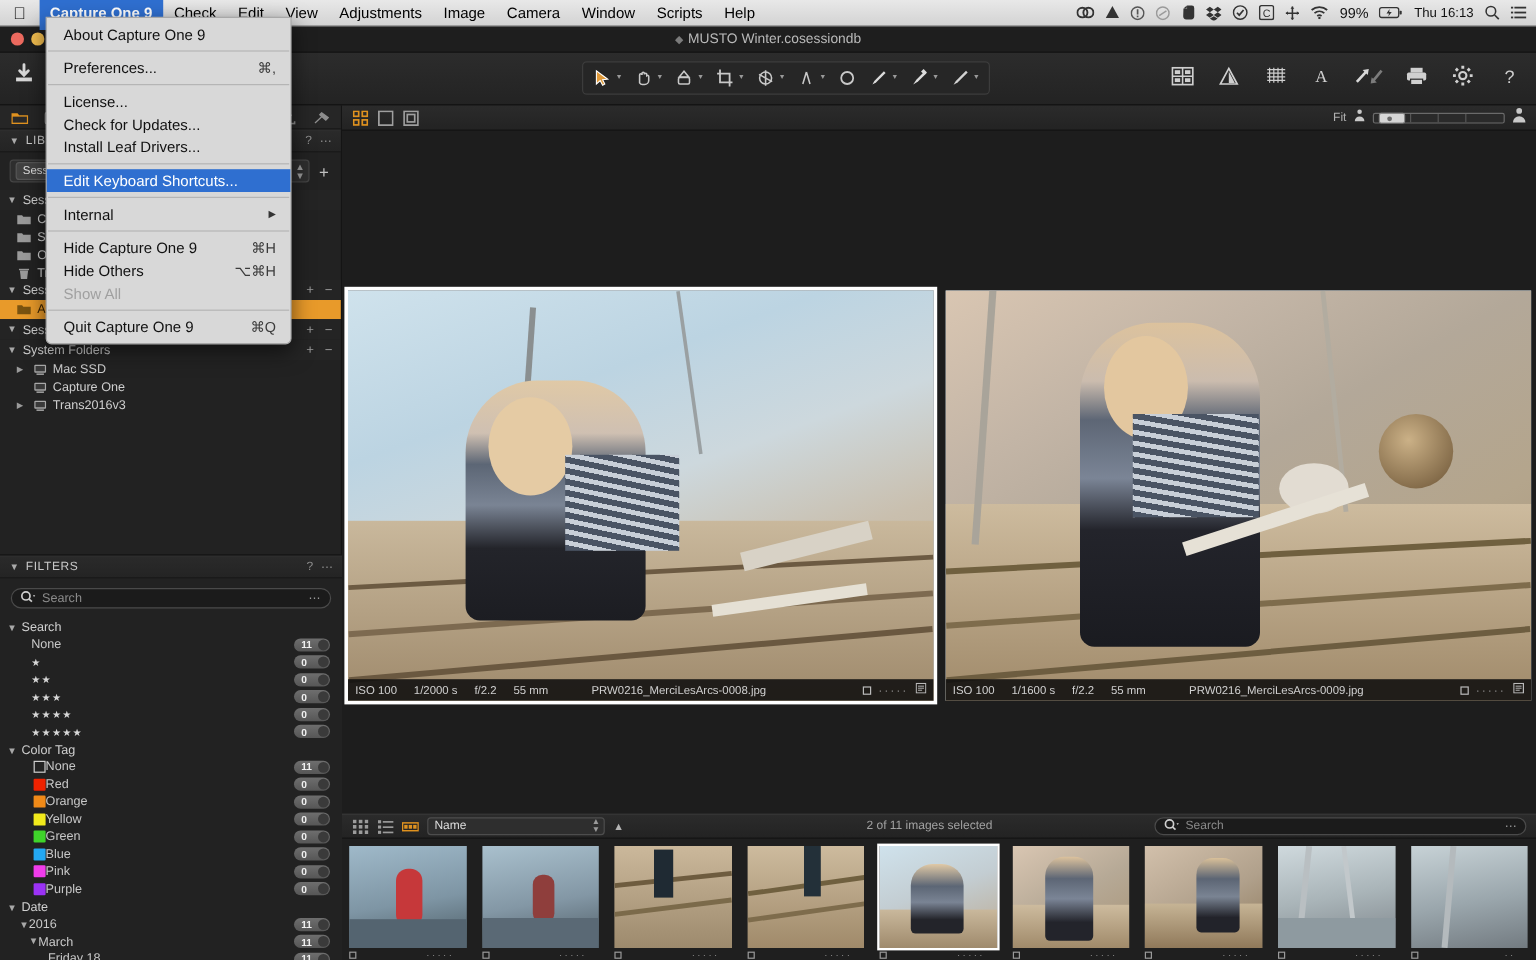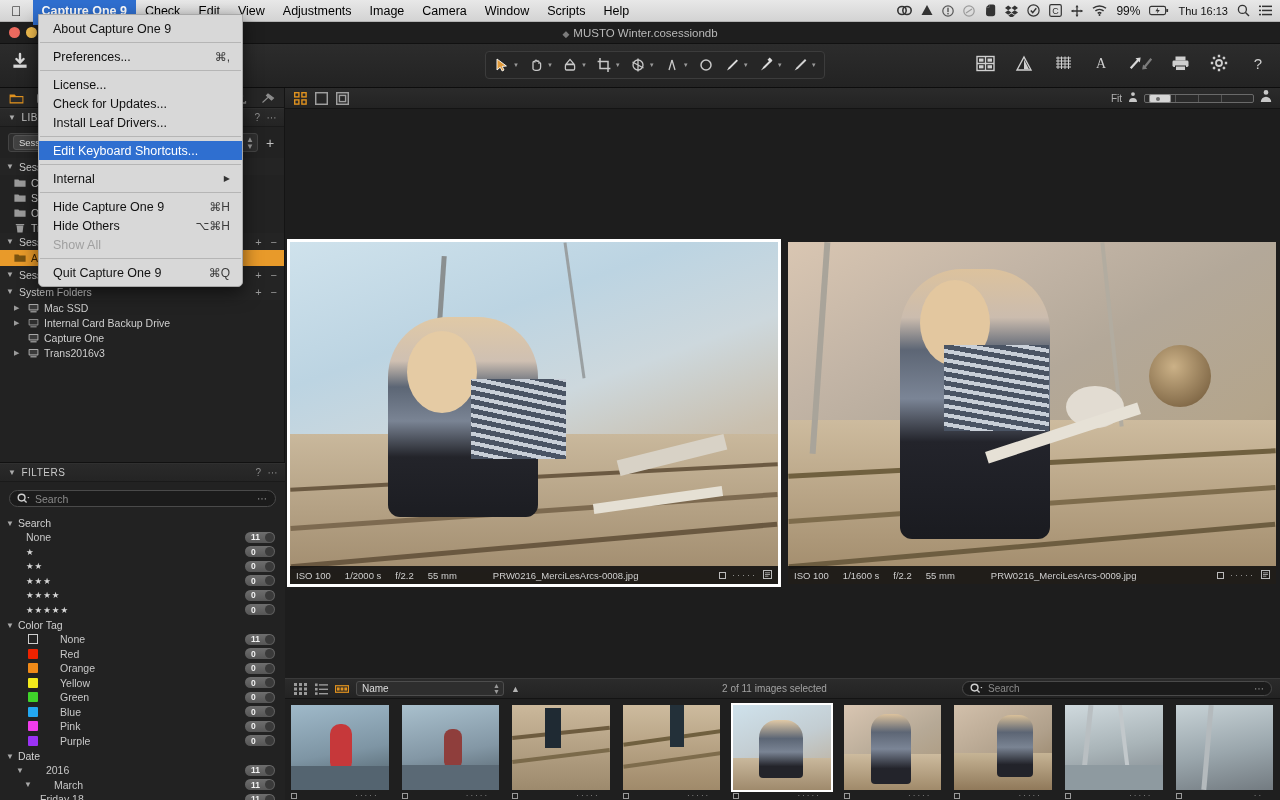--- a/index.html
+++ b/index.html
@@ -124,21 +124,21 @@
   .searchbox {
     margin: 8px 9px; height:17px; background:#1b1b1b; border:1px solid #4a4a4a; border-radius:9px;
     display:flex; align-items:center; padding:0 7px; gap:5px;
   }
   .searchbox .ph { font-size:10.5px; color:#8b8b8b; flex:1; }
   .searchbox .dots { color:#9a9a9a; font-size:10px; letter-spacing:1px;}
   .f-group { font-size:10.5px; color:#d0d0d0; padding: 2px 0 1px 6px; display:flex; align-items:center; gap:4px;}
   .f-group .chev { font-size:8px; color:#a8a8a8; }
   .f-row {
     height:14.5px; display:flex; align-items:center; font-size:10.5px; color:#c8c8c8;
-    padding-left:26px; gap:22px;
+    padding-left:26px; gap:0;
   }
   .f-count {
     margin-left:auto; margin-right:10px;
     width:30px; height:11px; border-radius:6px;
     background:linear-gradient(to bottom,#6e6e6e,#565656);
     font-size:8.5px; color:#f0f0f0; display:flex; align-items:center;
     padding-left:6px; position:relative; font-weight:bold;
   }
   .f-count::after{
     content:''; position:absolute; right:1px; top:1px; width:9px; height:9px;
@@ -659,31 +659,20 @@
         <div class="tree-row">
           <span class="disc">▶</span>
           <span class="ico">
             <svg width="11" height="10" viewBox="0 0 11 10">
                 <rect x="0.6" y="1" width="9.8" height="6.6" rx="0.8" fill="#a8a8a8"></rect>
                 <rect x="1.6" y="2" width="7.8" height="4.4" fill="#3a3a3a"></rect>
                 <rect x="2.4" y="8.2" width="6.2" height="1.2" fill="#a8a8a8"></rect>
               </svg>
           </span>
           <span>Mac SSD</span>
-        </div>
-        <div class="tree-row">
-          <span class="disc">▶</span>
-          <span class="ico">
-            <svg width="11" height="10" viewBox="0 0 11 10">
-                <rect x="0.6" y="1" width="9.8" height="6.6" rx="0.8" fill="#8b8b8b"></rect>
-                <rect x="1.6" y="2" width="7.8" height="4.4" fill="#2e2e2e"></rect>
-                <rect x="2.4" y="8.2" width="6.2" height="1.2" fill="#8b8b8b"></rect>
-              </svg>
-          </span>
-          <span>Internal Card Backup Drive</span>
         </div>
         <div class="tree-row" style="padding-left:27px">
           <span class="ico">
             <svg width="11" height="10" viewBox="0 0 11 10">
                 <rect x="0.6" y="1" width="9.8" height="6.6" rx="0.8" fill="#a8a8a8"></rect>
                 <rect x="1.6" y="2" width="7.8" height="4.4" fill="#3a3a3a"></rect>
                 <rect x="2.4" y="8.2" width="6.2" height="1.2" fill="#a8a8a8"></rect>
               </svg>
           </span>
           <span>Capture One</span>

